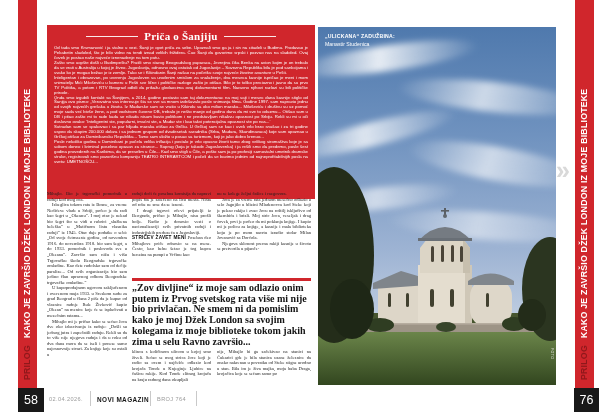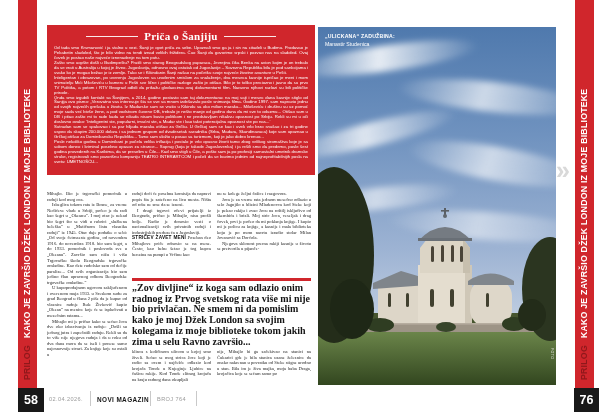--- a/index.html
+++ b/index.html
@@ -15,29 +15,29 @@
          font-weight:bold;font-size:8.8px;line-height:17px;letter-spacing:.2px;white-space:nowrap;}
   .vtext .kicker{color:#8f181b;margin-inline-end:7px;}
   .vtext .vtitle{color:#ffffff;}
 
   .chevron{position:absolute;left:556px;top:158px;font-size:25px;font-weight:bold;
            color:#d9d9d9;line-height:25px;}
 
   
   .pagebox{position:absolute;top:388px;height:24px;background:#191919;color:#fff;
            display:flex;align-items:center;justify-content:center;
-           font-weight:bold;font-size:12.5px;}
+           font-weight:normal;font-size:12.5px;}
   .pagebox-left{left:18px;width:26px;}
   .pagebox-right{left:574px;width:25px;}
   .footer-item{position:absolute;top:396px;font-size:5.6px;color:#9a9a9a;letter-spacing:.4px;}
   .footer-mag{color:#161616;font-weight:bold;font-size:6.4px;top:395.5px;}
   .fsep{position:absolute;top:391px;width:1px;height:15px;background:#c9c9c9;}
 
   
-  .featbox{position:absolute;left:47px;top:25px;width:268px;height:150px;background:#d0262c;
+  .featbox{position:absolute;left:47px;top:25px;width:268px;height:174px;background:#d0262c;
            box-sizing:border-box;padding:4px 7px 13px;}
   .feat-title-row{display:flex;align-items:center;justify-content:center;gap:6px;margin:1px 0 4px;}
   .feat-rule{width:52px;height:1px;background:rgba(255,255,255,.9);}
   .feat-title{font-family:"Liberation Serif",serif;font-weight:bold;font-size:11px;
               color:#fff;letter-spacing:.2px;white-space:nowrap;}
   .feat-body p{margin:0;color:#ffffff;font-size:4.3px;line-height:4.95px;text-align:justify;}
 
   
   .col{position:absolute;top:191px;font-family:"Liberation Serif",serif;font-size:4.6px;
        line-height:5.55px;color:#1f1f1f;text-align:justify;overflow:hidden;}
@@ -122,21 +122,21 @@
     <p class="noindent"><span class="runin">STRIČEV ZAVET MENI</span> <span>Poseban deo Mihajlove priče odnosio se na mene. Često, kao bebu šetao je tog kupca benzina na pumpi u Vrčinu kao</span></p>
   </div>
 
   <div class="col" id="col3">
     <p class="noindent">nu se kolege željni čašice i razgovora.</p>
     <p>Joca je za vreme rata jednom mesečno odlazio u selo Jagnjilo u blizini Mladenovca kod Steke koji je pekao rakiju i zvao Jocu na roštilj isključivo od škembića i brizli. Moj stric Joca, veseljak i drag čovek, prvi je počeo da mi poklanja knjige. I kupio mi je policu za knjige, a kasnije i mala biblioteka koju je po mom nacrtu izradio stolar Milan Jovanović sa Dorćola.</p>
     <p>Njegova sklonost prema rakiji kasnije u životu se pretvorila u pijanče-</p>
   </div>
 
   <div class="quote-rule"></div>
-  <div class="pullquote">„Zov divljine“ iz koga sam odlazio onim radnog iz Prvog svetskog rata više mi nije bio privlačan. Ne smem ni da pomislim kako je moj Džek London sa svojim kolegama iz moje biblioteke tokom jakih zima u selu Ravno završio...</div>
+  <div class="pullquote">„Zov divljine“ iz moje sam odlazio onim putem iz Prvog svetskog rata više mi nije bio privlačan. Ne smem ni da pomislim kako je moj Džek London sa svojim kolegama iz moje biblioteke tokom jakih zima u selu Ravno završio...</div>
 
   <div class="col" id="aq-left">
     <p class="noindent">klinca s količinom ulicom u kojoj smo živeli. Sećao se mog strica Joce koji je radio sa ocem i najčešće odlazio kod krojača Tonde u Knjeginje Ljubice na čašicu rakije. Kod Tonde elitnog krojača na kraju radnog dana okupljali</p>
   </div>
   <div class="col" id="aq-right">
     <p class="noindent">nije, Mihajlo bi ga sačekivao na stanici na Čukarici gde je bila stanica uzane železnice da onako nakrenan u povratku od Steke stigne urodno u stan. Bila im je živa majka, moja baba Draga, krojačica koje se sećam samo po</p>
   </div>
 
   <div class="photo">
     <div class="cloud"></div>

